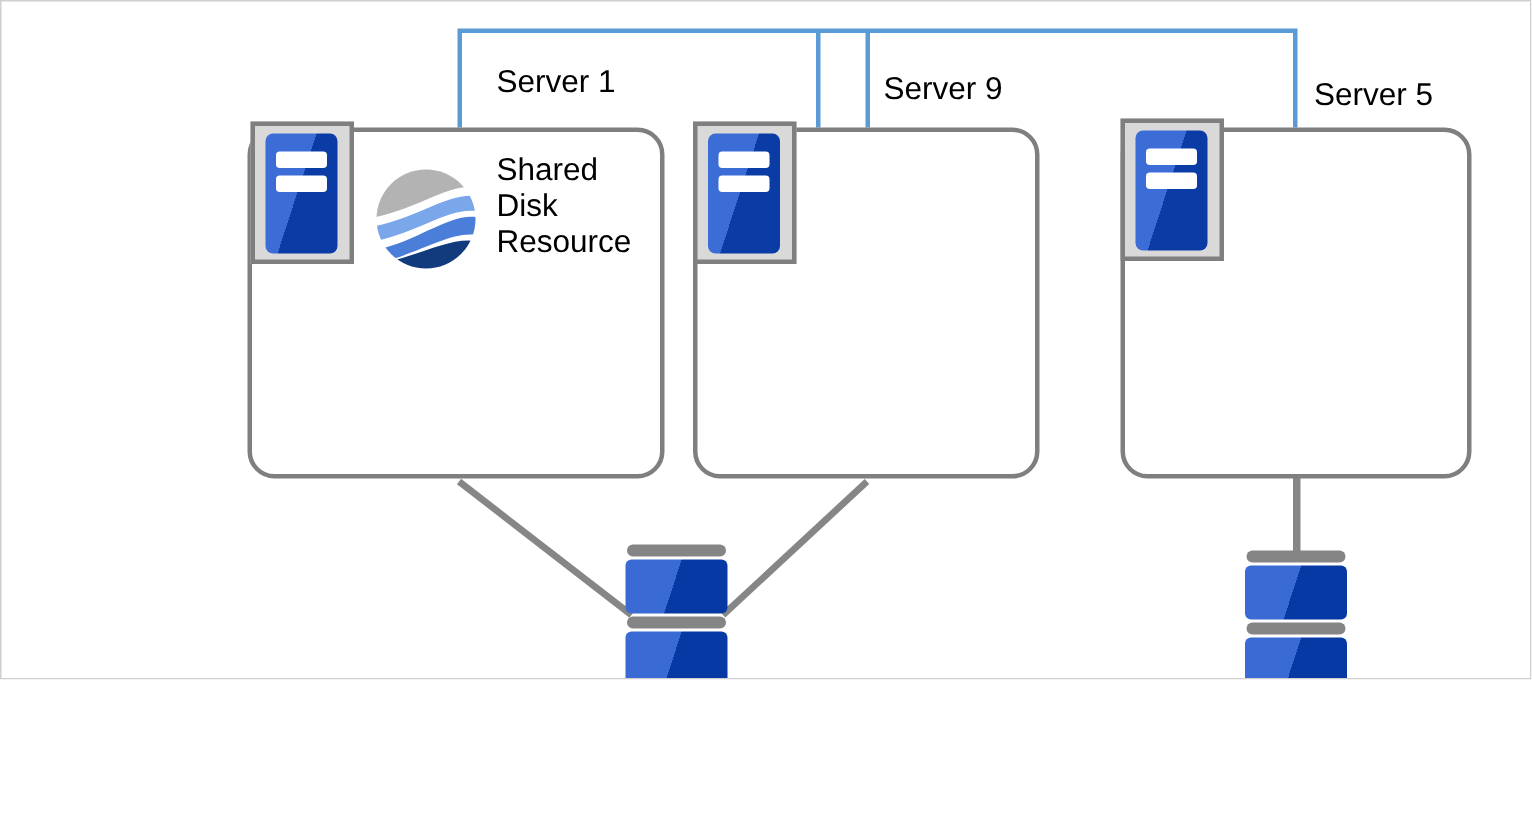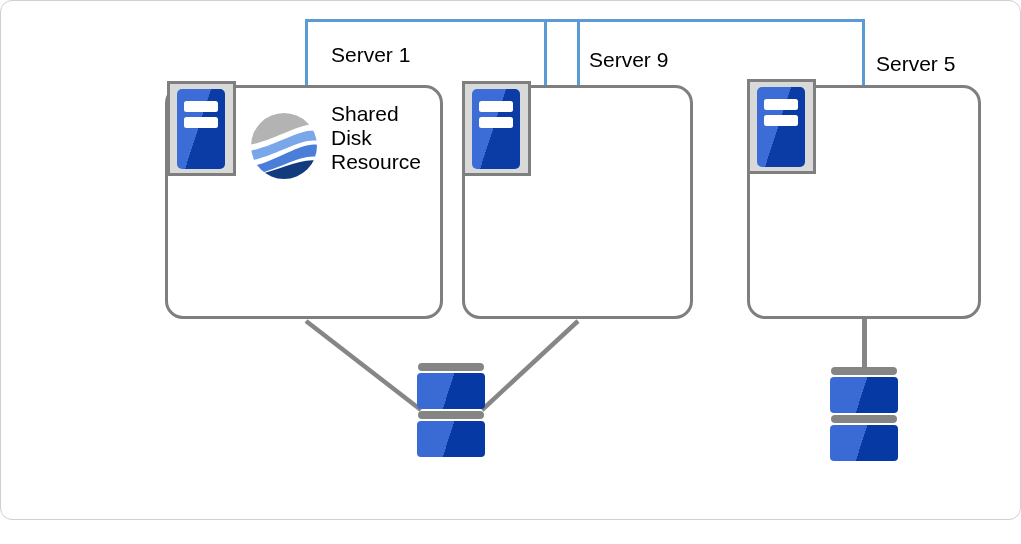--- a/index.html
+++ b/index.html
@@ -1,17 +1,17 @@
 <!DOCTYPE html>
 <html><head>
 <meta charset="utf-8">
 <style>
   html,body{margin:0;padding:0;background:#fff;font-family:"Liberation Sans",sans-serif;}
-  .canvas{position:relative;width:1021px;height:520px;box-sizing:border-box;
-          background:#fff;border:1px solid #cfcfcf;border-radius:12px;overflow:hidden;}
+  .canvas{position:relative;width:1021px;height:453px;box-sizing:border-box;
+          background:#fff;border:1px solid #cfcfcf;border-radius:0;overflow:hidden;}
   svg.lines{position:absolute;left:0;top:0;z-index:1;}
   .server-box{position:absolute;box-sizing:border-box;background:#fff;
               border:3px solid #7f7f7f;border-radius:18px;z-index:2;}
   .box1{left:164px;top:84px;width:278px;height:234px;}
   .box2{left:461px;top:84px;width:231px;height:234px;}
   .box3{left:746px;top:84px;width:234px;height:234px;}
   .label{position:absolute;z-index:4;color:#000;font-size:21px;line-height:24px;white-space:nowrap;}
   .srv1{left:330px;top:42px;}
   .srv2{left:588px;top:47px;}
   .srv3{left:875px;top:51px;}

